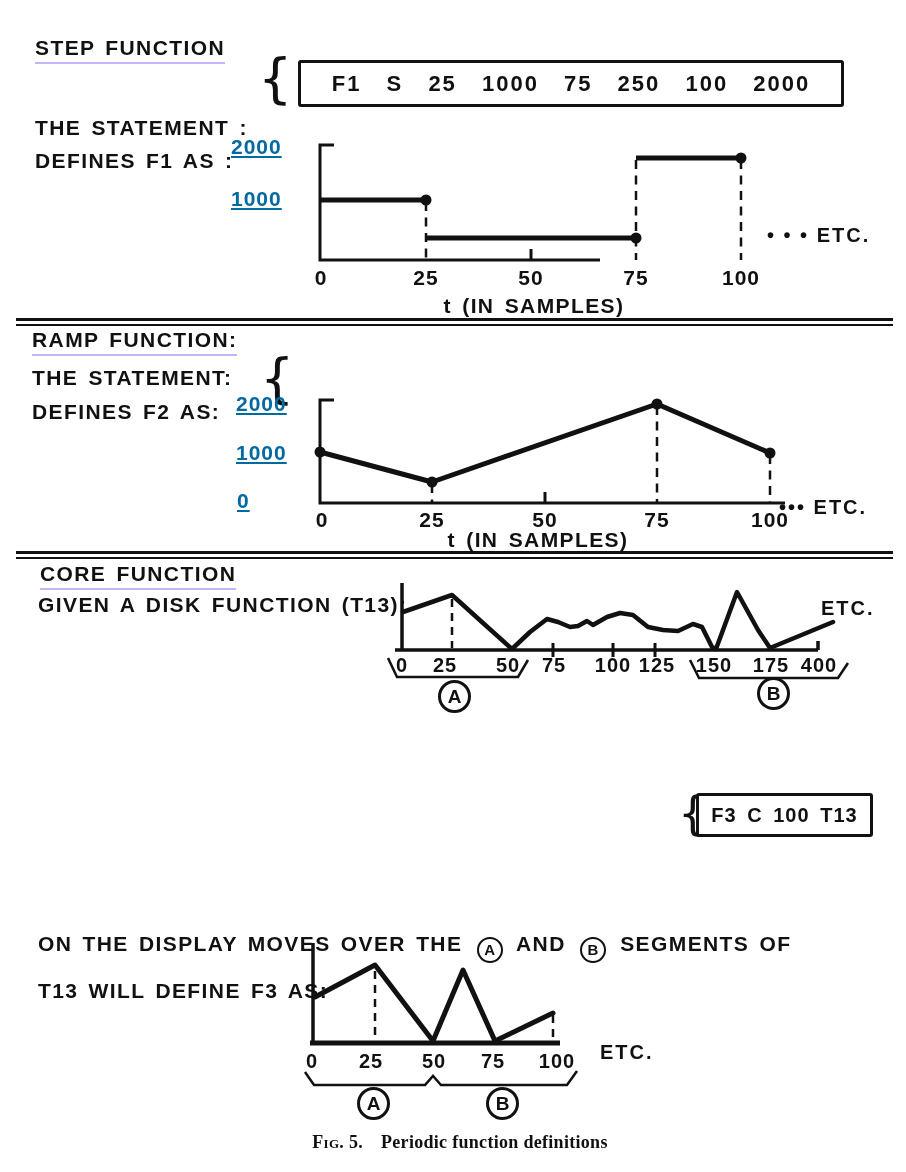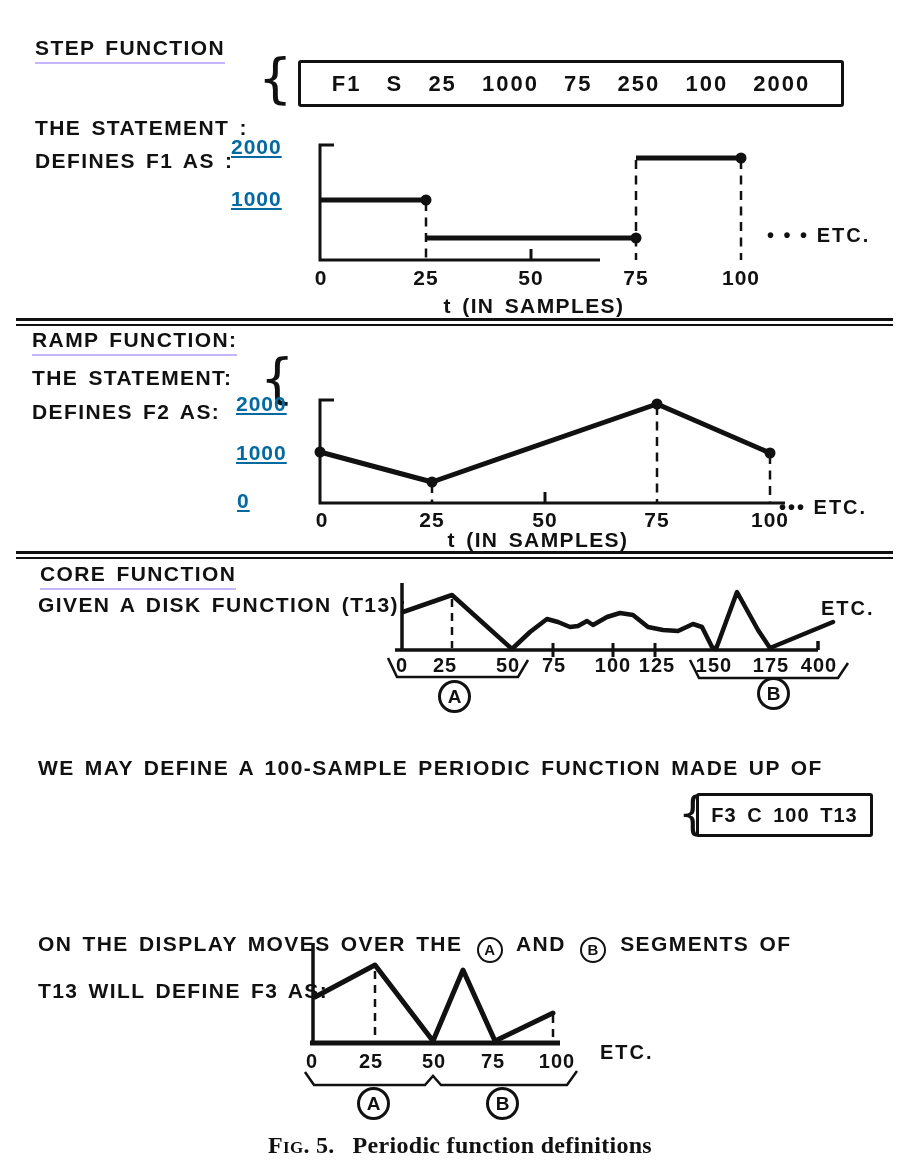--- a/index.html
+++ b/index.html
@@ -26,21 +26,21 @@
   .circled{
     position:absolute;box-sizing:border-box;width:33px;height:33px;border:3px solid #111;border-radius:50%;
     text-align:center;line-height:27px;font-size:19px;letter-spacing:0;color:#111;background:#fff;
   }
   .circled-inline{
     display:inline-block;box-sizing:border-box;width:26px;height:26px;border:2.5px solid #111;border-radius:50%;
     text-align:center;line-height:21px;font-size:15px;letter-spacing:0;vertical-align:-4px;margin:0 4px;background:#fff;
   }
   .caption{
     position:absolute;left:140px;top:1132px;width:640px;text-align:center;
-    font-family:"Liberation Serif",serif;font-weight:700;font-size:24px;letter-spacing:0.3px;color:#111;
+    font-family:"Liberation Serif",serif;font-weight:700;font-size:18px;letter-spacing:0.3px;color:#111;
   }
   .caption .fig{font-variant:small-caps;margin-right:18px;}
   svg{position:absolute;overflow:visible;}
   svg *{vector-effect:none;}
 </style>
 </head>
 <body>
 
 <div class="page">
 
@@ -119,21 +119,20 @@
   <span class="tick smalltick" style="left:524px;top:654px;">75</span>
   <span class="tick smalltick" style="left:583px;top:654px;">100</span>
   <span class="tick smalltick" style="left:627px;top:654px;">125</span>
   <span class="tick smalltick" style="left:684px;top:654px;">150</span>
   <span class="tick smalltick" style="left:741px;top:654px;">175</span>
   <span class="tick smalltick" style="left:789px;top:654px;">400</span>
   <span class="etc" style="left:821px;top:597px;">ETC.</span>
   <span class="circled" style="left:438px;top:680px;">A</span>
   <span class="circled" style="left:757px;top:677px;">B</span>
 
-  <span class="abs hand" style="left:38px;top:756px;">WE MAY DEFINE A 100-SAMPLE PERIODIC FUNCTION MADE UP OF</span>
   <span class="abs brace" style="left:678px;top:790px;font-size:46px;">{</span>
   <div class="stmt-box" style="left:696px;top:793px;width:171px;height:38px;font-size:20px;letter-spacing:1px;word-spacing:4px;">F3 C 100 T13</div>
 
   <span class="abs hand" style="left:38px;top:932px;">
     <span>ON THE DISPLAY MOVES OVER THE </span><span class="circled-inline">A</span><span> AND </span><span class="circled-inline">B</span><span> SEGMENTS OF</span>
   </span>
   <span class="abs hand" style="left:38px;top:979px;">T13 WILL DEFINE F3 AS:</span>
 
   <svg style="left:0;top:935px;" width="906" height="155" viewBox="0 0 906 155">
     <path d="M313,8 V108" fill="none" stroke="#111" stroke-width="3.5"></path>

